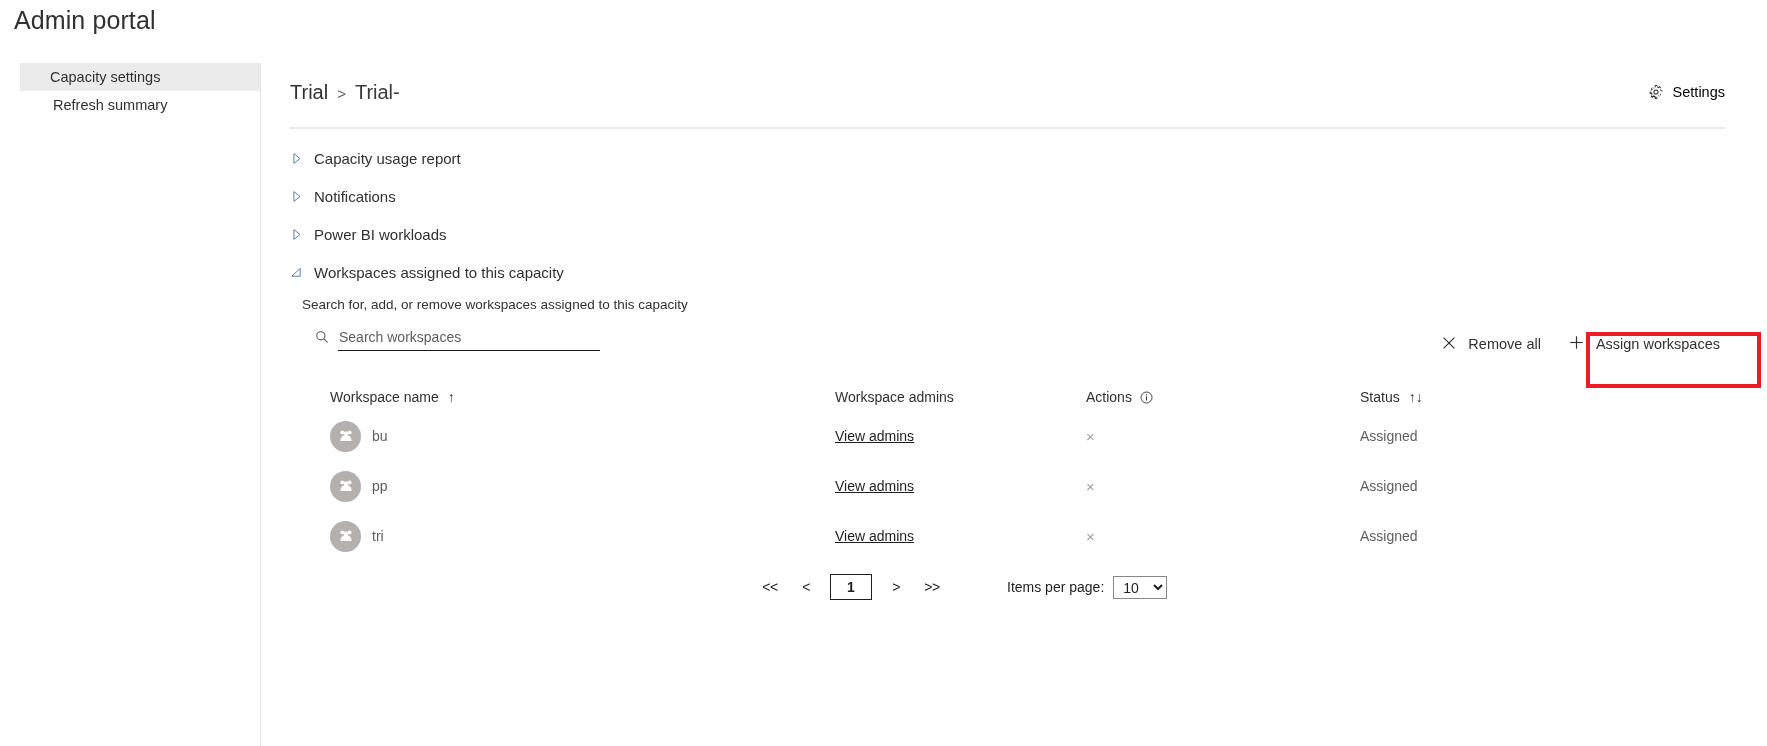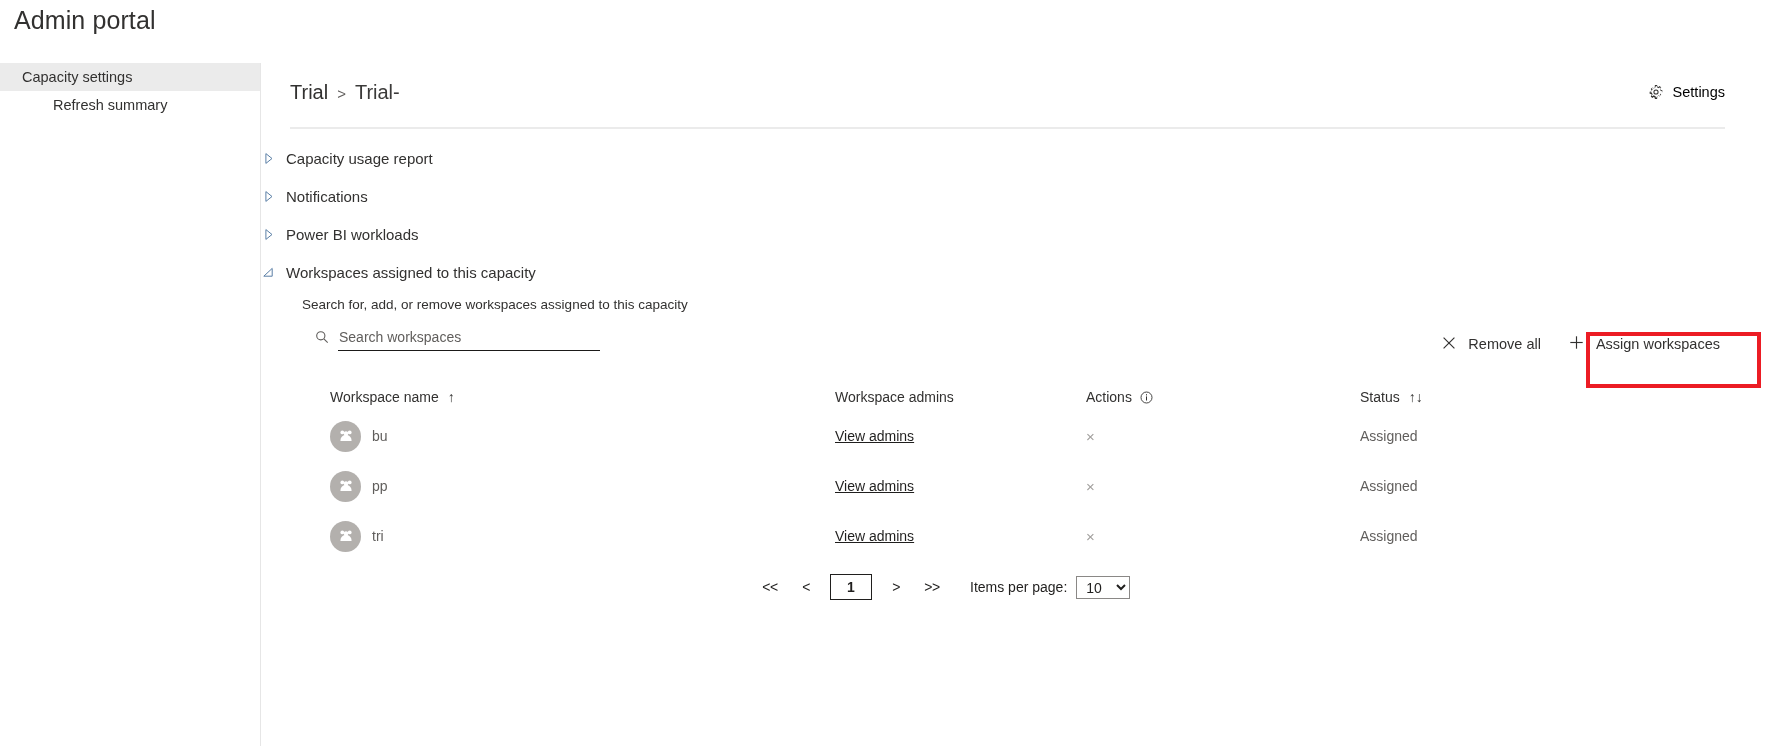--- a/index.html
+++ b/index.html
@@ -49,21 +49,21 @@
     position: relative;
     height: 28px;
     display: flex;
     align-items: center;
     font-size: 14.5px;
     color: #323130;
     white-space: nowrap;
     cursor: pointer;
   }
 
-  .nav-item.level1 { padding-left: 22px; }
+  .nav-item.level1 { padding-left: 30px; margin-left: 20px; }
   .nav-item.level2 { padding-left: 53px; }
 
   .nav-item.selected {
     background: #ebebeb;
   }
 
   
   .main {
     position: absolute;
     left: 262px;
@@ -131,20 +131,21 @@
     left: 0;
     top: 76px;
     right: 0;
   }
 
   .section-head {
     position: relative;
     height: 38px;
     display: flex;
     align-items: center;
+    padding-left: 28px;
     cursor: pointer;
   }
 
   .tri {
     width: 13px;
     height: 13px;
     flex: 0 0 13px;
     margin-right: 11px;
     position: relative;
     top: 0px;
@@ -351,21 +352,21 @@
   }
 
   .ipp {
     position: absolute;
     left: 680px;
     display: flex;
     align-items: center;
     gap: 9px;
   }
 
-  .ipp-label { font-size: 14px; color: #201f1e; white-space: nowrap; }
+  .ipp-label { font-size: 14px; color: #201f1e; white-space: nowrap; margin-left: 37px; }
 
   .ipp-select {
     font-family: "Liberation Sans", sans-serif;
     font-size: 14px;
     color: #201f1e;
     padding: 2px 3px 2px 5px;
     border: 1px solid #8a8886;
     background: #ffffff;
     height: 23px;
     cursor: pointer;

